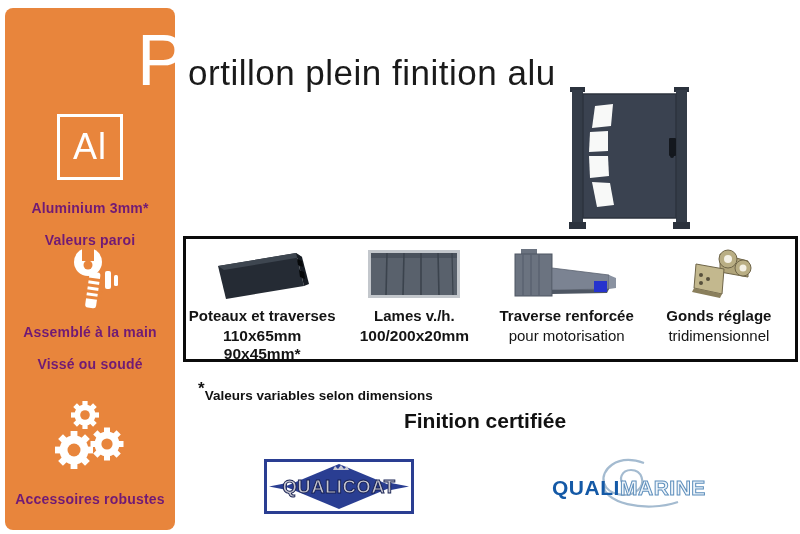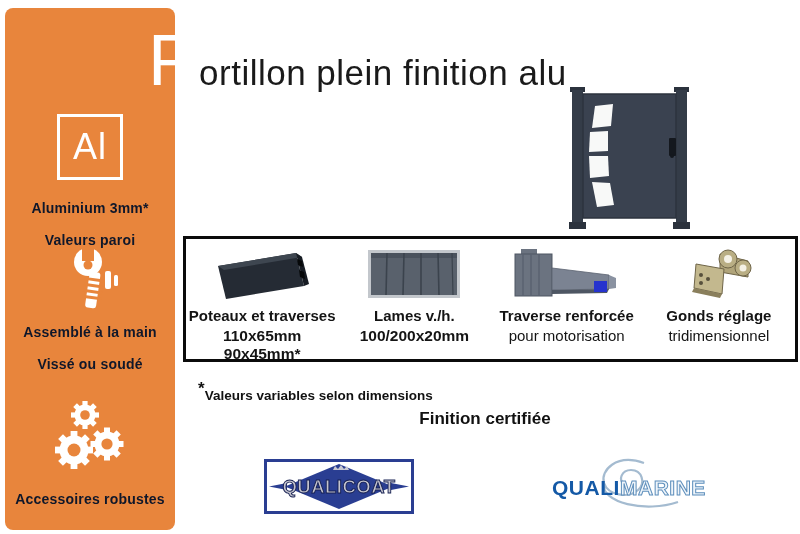--- a/index.html
+++ b/index.html
@@ -8,53 +8,53 @@
     font-family:"Liberation Sans","DejaVu Sans",sans-serif;
   }
   
   .sidebar{position:absolute;left:5px;top:8px;width:170px;height:522px;background:#E8853C;border-radius:8px;}
   .al-box{
     position:absolute;top:106px;left:50%;margin-left:-33px;width:60px;height:60px;
     border:3px solid #ffffff;display:flex;align-items:center;justify-content:center;
     color:#ffffff;font-size:36px;font-weight:400;letter-spacing:1px;
   }
   .side-label{
-    position:absolute;width:100%;text-align:center;color:#0f172a;
+    position:absolute;width:100%;text-align:center;color:#701a75;
     font-size:14px;font-weight:700;letter-spacing:.2px;
   }
   .lbl-material1{top:192px;}
   .lbl-material2{top:224px;}
   .lbl-assembly1{top:316px;}
   .lbl-assembly2{top:348px;}
   .lbl-accessories{top:483px;}
   .icon-wrench{position:absolute;top:238px;left:50%;margin-left:-32px;}
   .icon-gears{position:absolute;top:392px;left:50%;margin-left:-37px;}
   
-  .title{position:absolute;left:137px;top:24px;white-space:nowrap;line-height:1;margin-left:11px;}
+  .title{position:absolute;left:137px;top:24px;white-space:nowrap;line-height:1;}
   .title-initial{font-size:72px;color:#ffffff;font-weight:400;}
   .title-rest{font-size:35px;color:#1a1a1a;font-weight:400;letter-spacing:.5px;margin-left:3px;}
   
   .gate{position:absolute;left:552px;top:82px;}
   
   .features-box{
     position:absolute;left:183px;top:236px;width:609px;height:120px;
     border:3px solid #0b0b0b;background:#ffffff;display:flex;
   }
   .feature{flex:1;text-align:center;padding-top:9px;}
   .feature .img{height:52px;display:flex;align-items:center;justify-content:center;}
   .f-line1{margin-top:7px;font-size:15px;font-weight:600;color:#141414;}
   .f-line2{margin-top:3px;font-size:15px;font-weight:400;color:#141414;}
   .f-line2.strong{font-weight:800;font-size:15.5px;}
   
   .footnote{position:absolute;left:198px;top:379px;color:#111111;}
   .footnote sup{font-size:17px;font-weight:800;vertical-align:6px;}
   .footnote .fn-text{font-size:13.5px;font-weight:600;}
   .cert-heading{
     position:absolute;left:175px;top:409px;width:620px;text-align:center;
-    font-size:17px;font-weight:800;color:#111111;
+    font-size:21px;font-weight:800;color:#111111;
   }
   .qualicoat-logo{position:absolute;left:264px;top:459px;}
   .qualimarine-logo{position:absolute;left:546px;top:453px;}
 </style>
 </head>
 <body>
 
 <div class="page">
 
   <aside class="sidebar">

